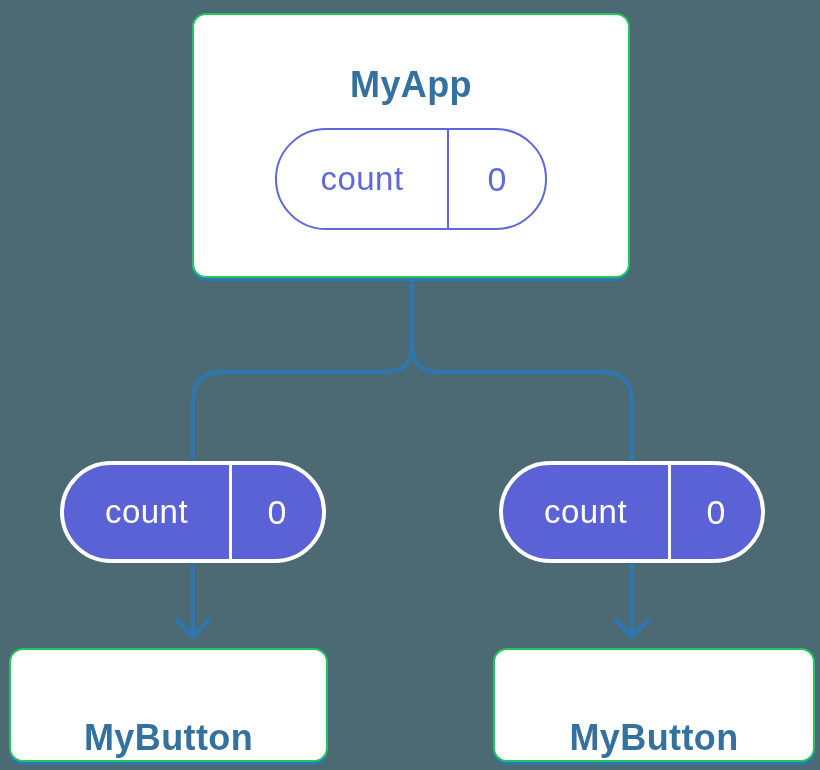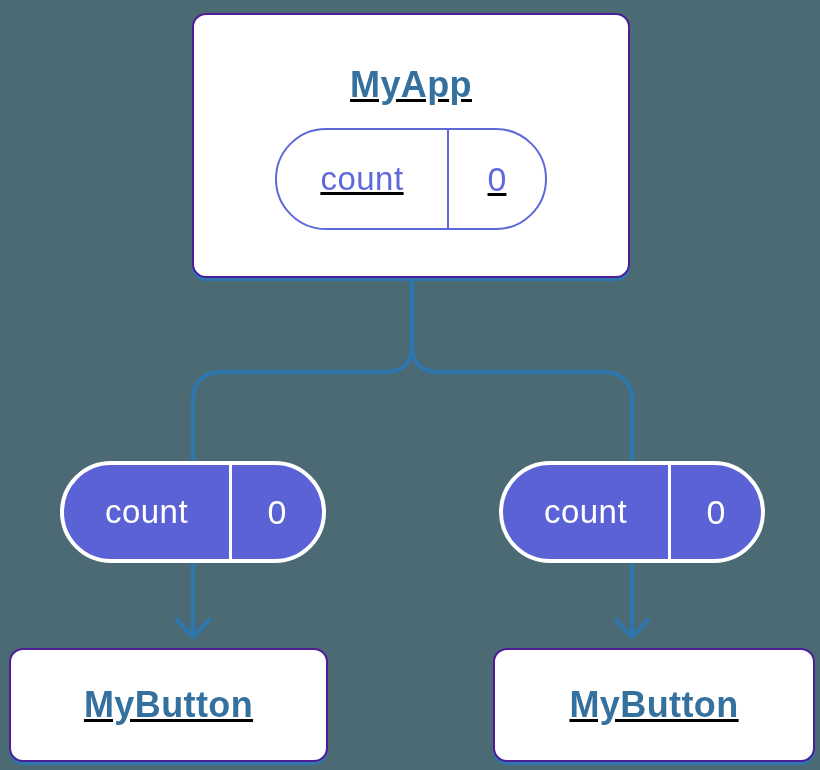--- a/index.html
+++ b/index.html
@@ -23,35 +23,34 @@
     fill: none;
     stroke: #2E76AC;
     stroke-width: 4.5;
     stroke-linecap: round;
     stroke-linejoin: round;
   }
   .card {
     position: absolute;
     box-sizing: border-box;
     background: #FFFFFF;
-    border: 2px solid #4c1d95;
+    border: 2px solid #22c55e;
     border-radius: 14px;
     box-shadow: 0 3px 0 0 #2E76AC;
     display: flex;
     flex-direction: column;
     align-items: center;
-    text-decoration: underline;
   }
   .card.root {
     left: 192px; top: 13px;
     width: 438px; height: 265px;
     padding-top: 48px;
   }
   .card.leaf {
-    justify-content: center;
+    justify-content: flex-end;
   }
   .card.leaf.left  { left: 9px;   top: 648px; width: 319px; height: 114px; }
   .card.leaf.right { left: 493px; top: 648px; width: 322px; height: 114px; }
   .card-title {
     font-size: 36px;
     line-height: 44px;
     font-weight: 600;
     color: #35719F;
     letter-spacing: 0.4px;
   }

